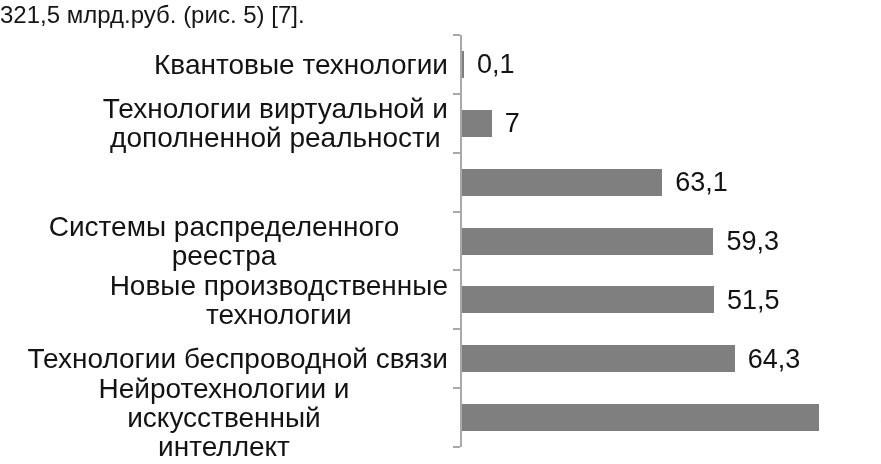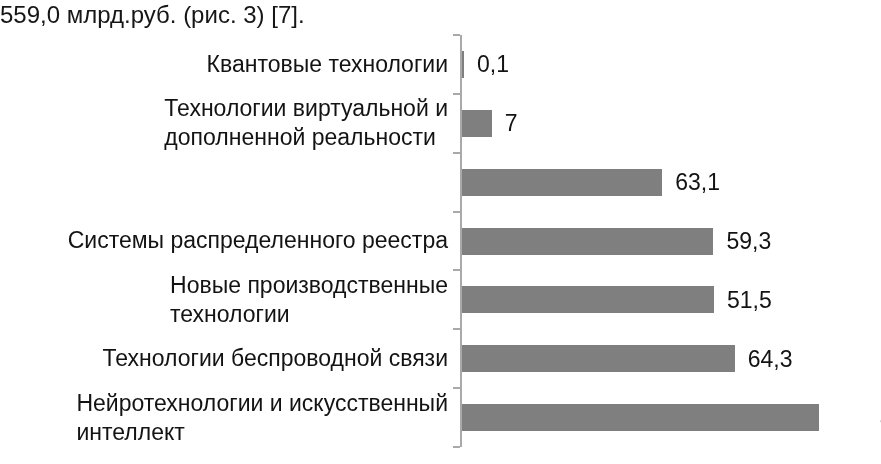--- a/index.html
+++ b/index.html
@@ -42,42 +42,42 @@
     height: 2px;
     background: #a9a9a9;
   }
   .cat-label {
     position: absolute;
     left: 0;
     width: 448px;
     display: flex;
     align-items: center;
     justify-content: flex-end;
-    text-align: left;
-    font-size: 23px;
+    text-align: center;
+    font-size: 28px;
     line-height: 29px;
     color: #131313;
   }
   .bar {
     position: absolute;
     background: #7f7f7f;
   }
   .value-label {
     position: absolute;
     transform: translateY(-50%);
-    font-size: 23px;
+    font-size: 27px;
     white-space: nowrap;
     color: #131313;
   }
 </style>
 </head>
 <body>
 
 <div class="page">
-  <div class="caption">559,0 млрд.руб. (рис. 3) [7].</div>
+  <div class="caption">321,5 млрд.руб. (рис. 5) [7].</div>
   <div class="chart" id="chart">
     <div class="axis-line" id="axis" style="left: 460px; top: 35px; height: 412px; background: rgb(169, 169, 169);"></div>
   <div class="tick" style="left: 453px; width: 7px; top: 34px; background: rgb(169, 169, 169);"></div>
       <div class="tick" style="left: 453px; width: 7px; top: 93px; background: rgb(169, 169, 169);"></div>
       <div class="tick" style="left: 453px; width: 7px; top: 152px; background: rgb(169, 169, 169);"></div>
       <div class="tick" style="left: 453px; width: 7px; top: 211px; background: rgb(169, 169, 169);"></div>
       <div class="tick" style="left: 453px; width: 7px; top: 269px; background: rgb(169, 169, 169);"></div>
       <div class="tick" style="left: 453px; width: 7px; top: 328px; background: rgb(169, 169, 169);"></div>
       <div class="tick" style="left: 453px; width: 7px; top: 387px; background: rgb(169, 169, 169);"></div>
       <div class="tick" style="left: 453px; width: 7px; top: 446px; background: rgb(169, 169, 169);"></div>

